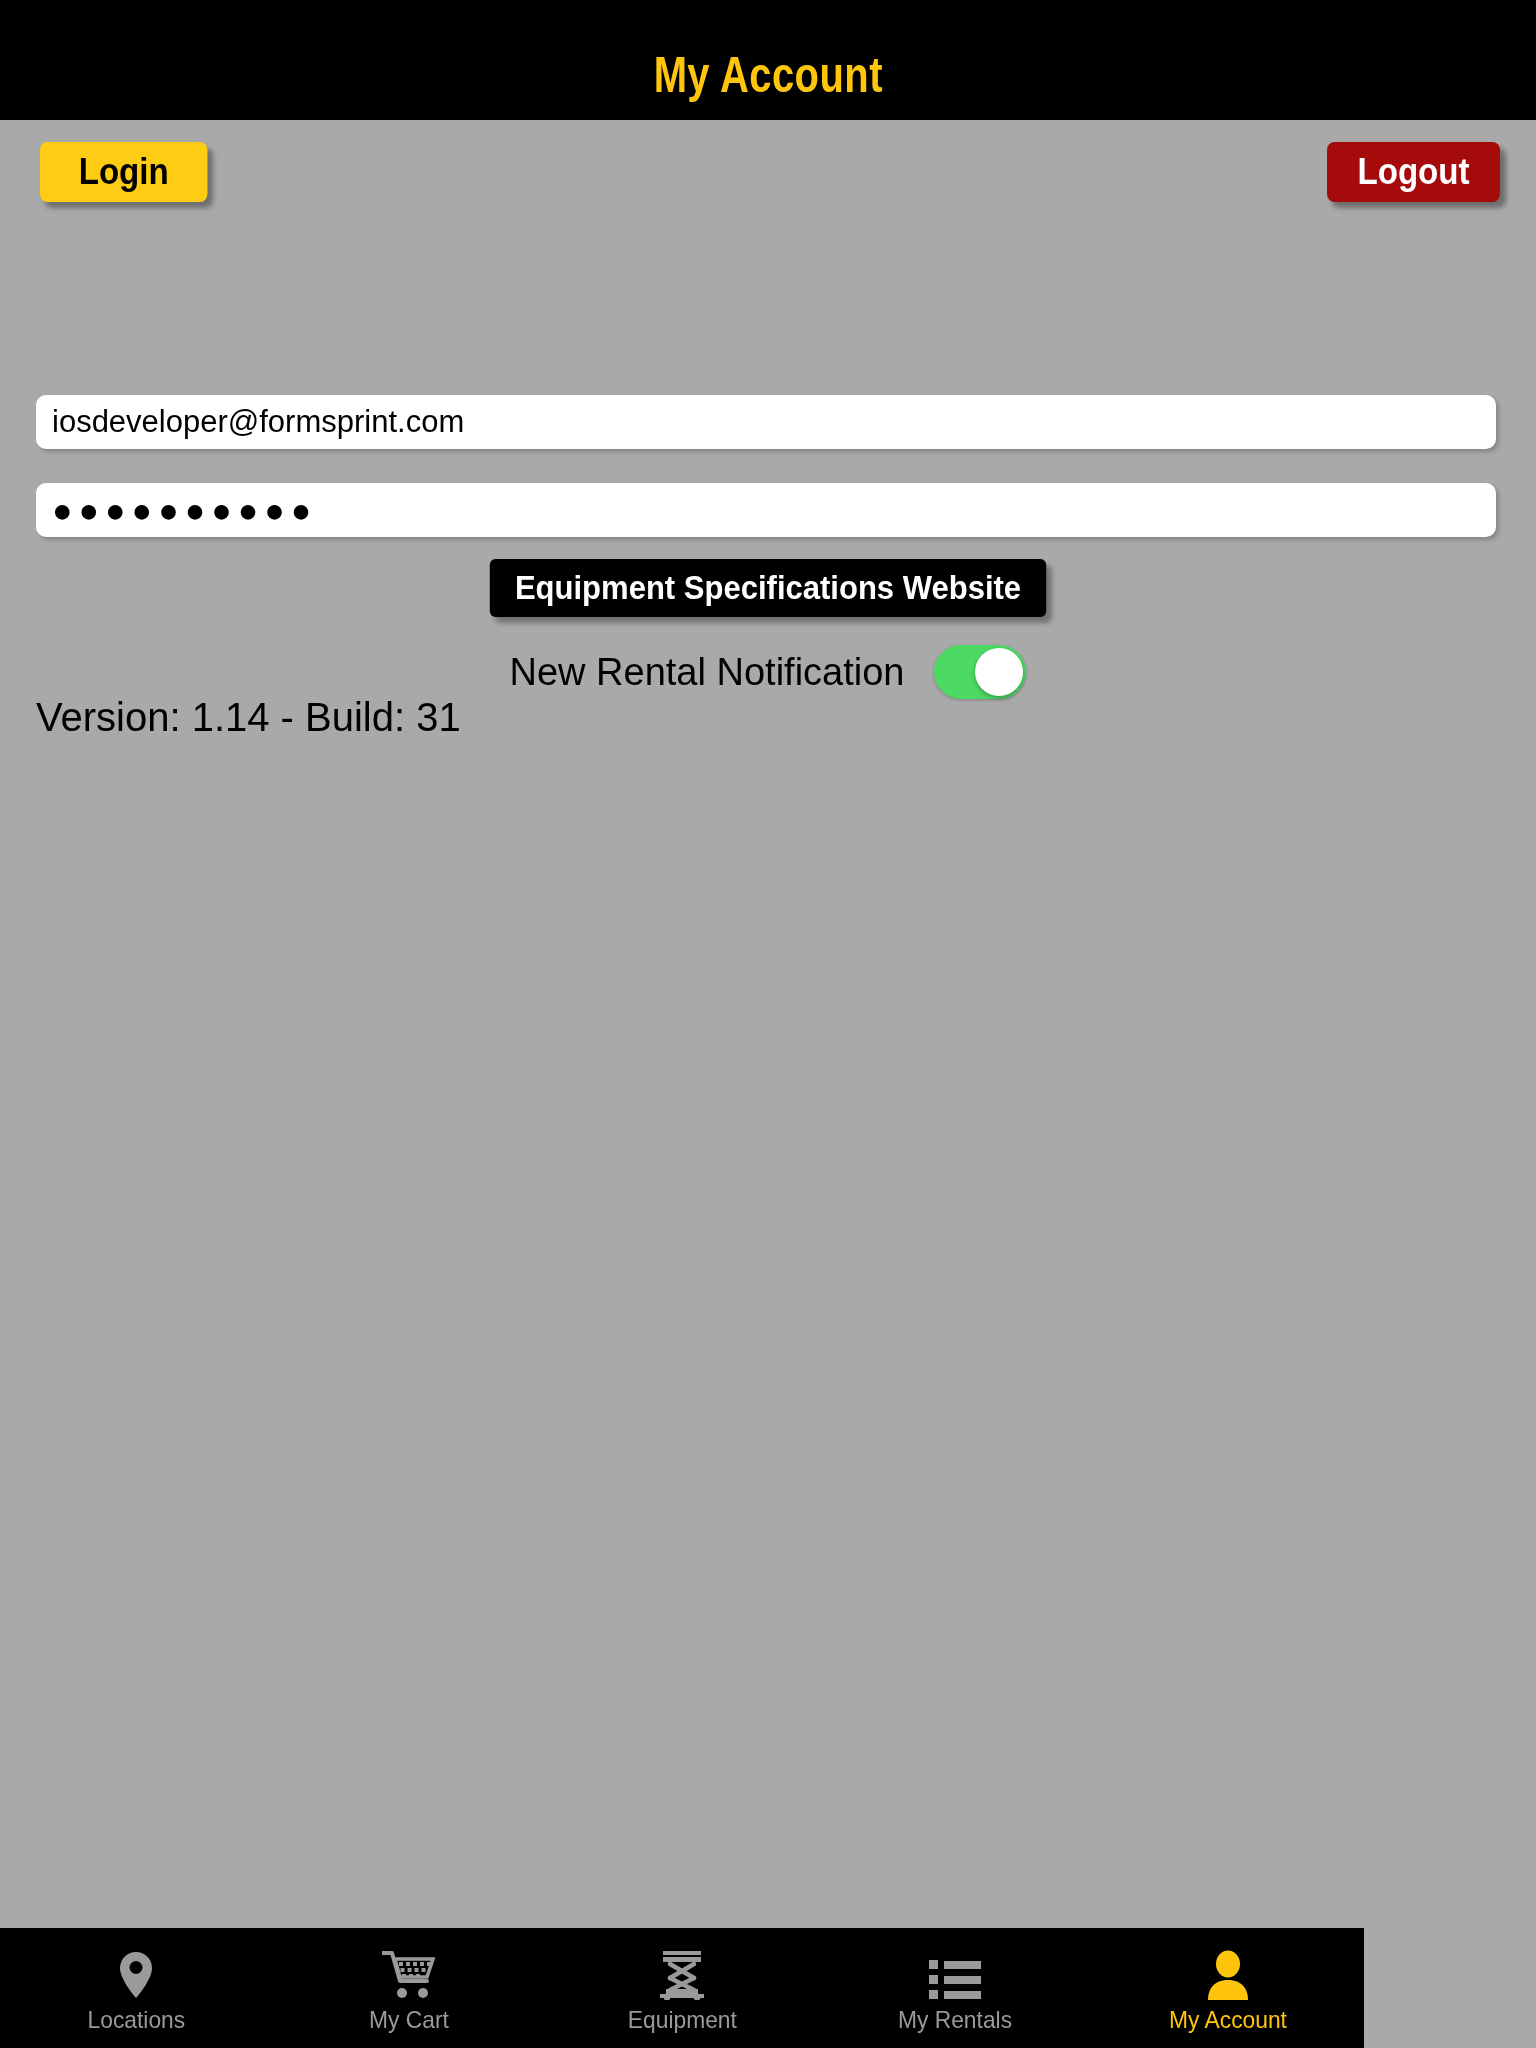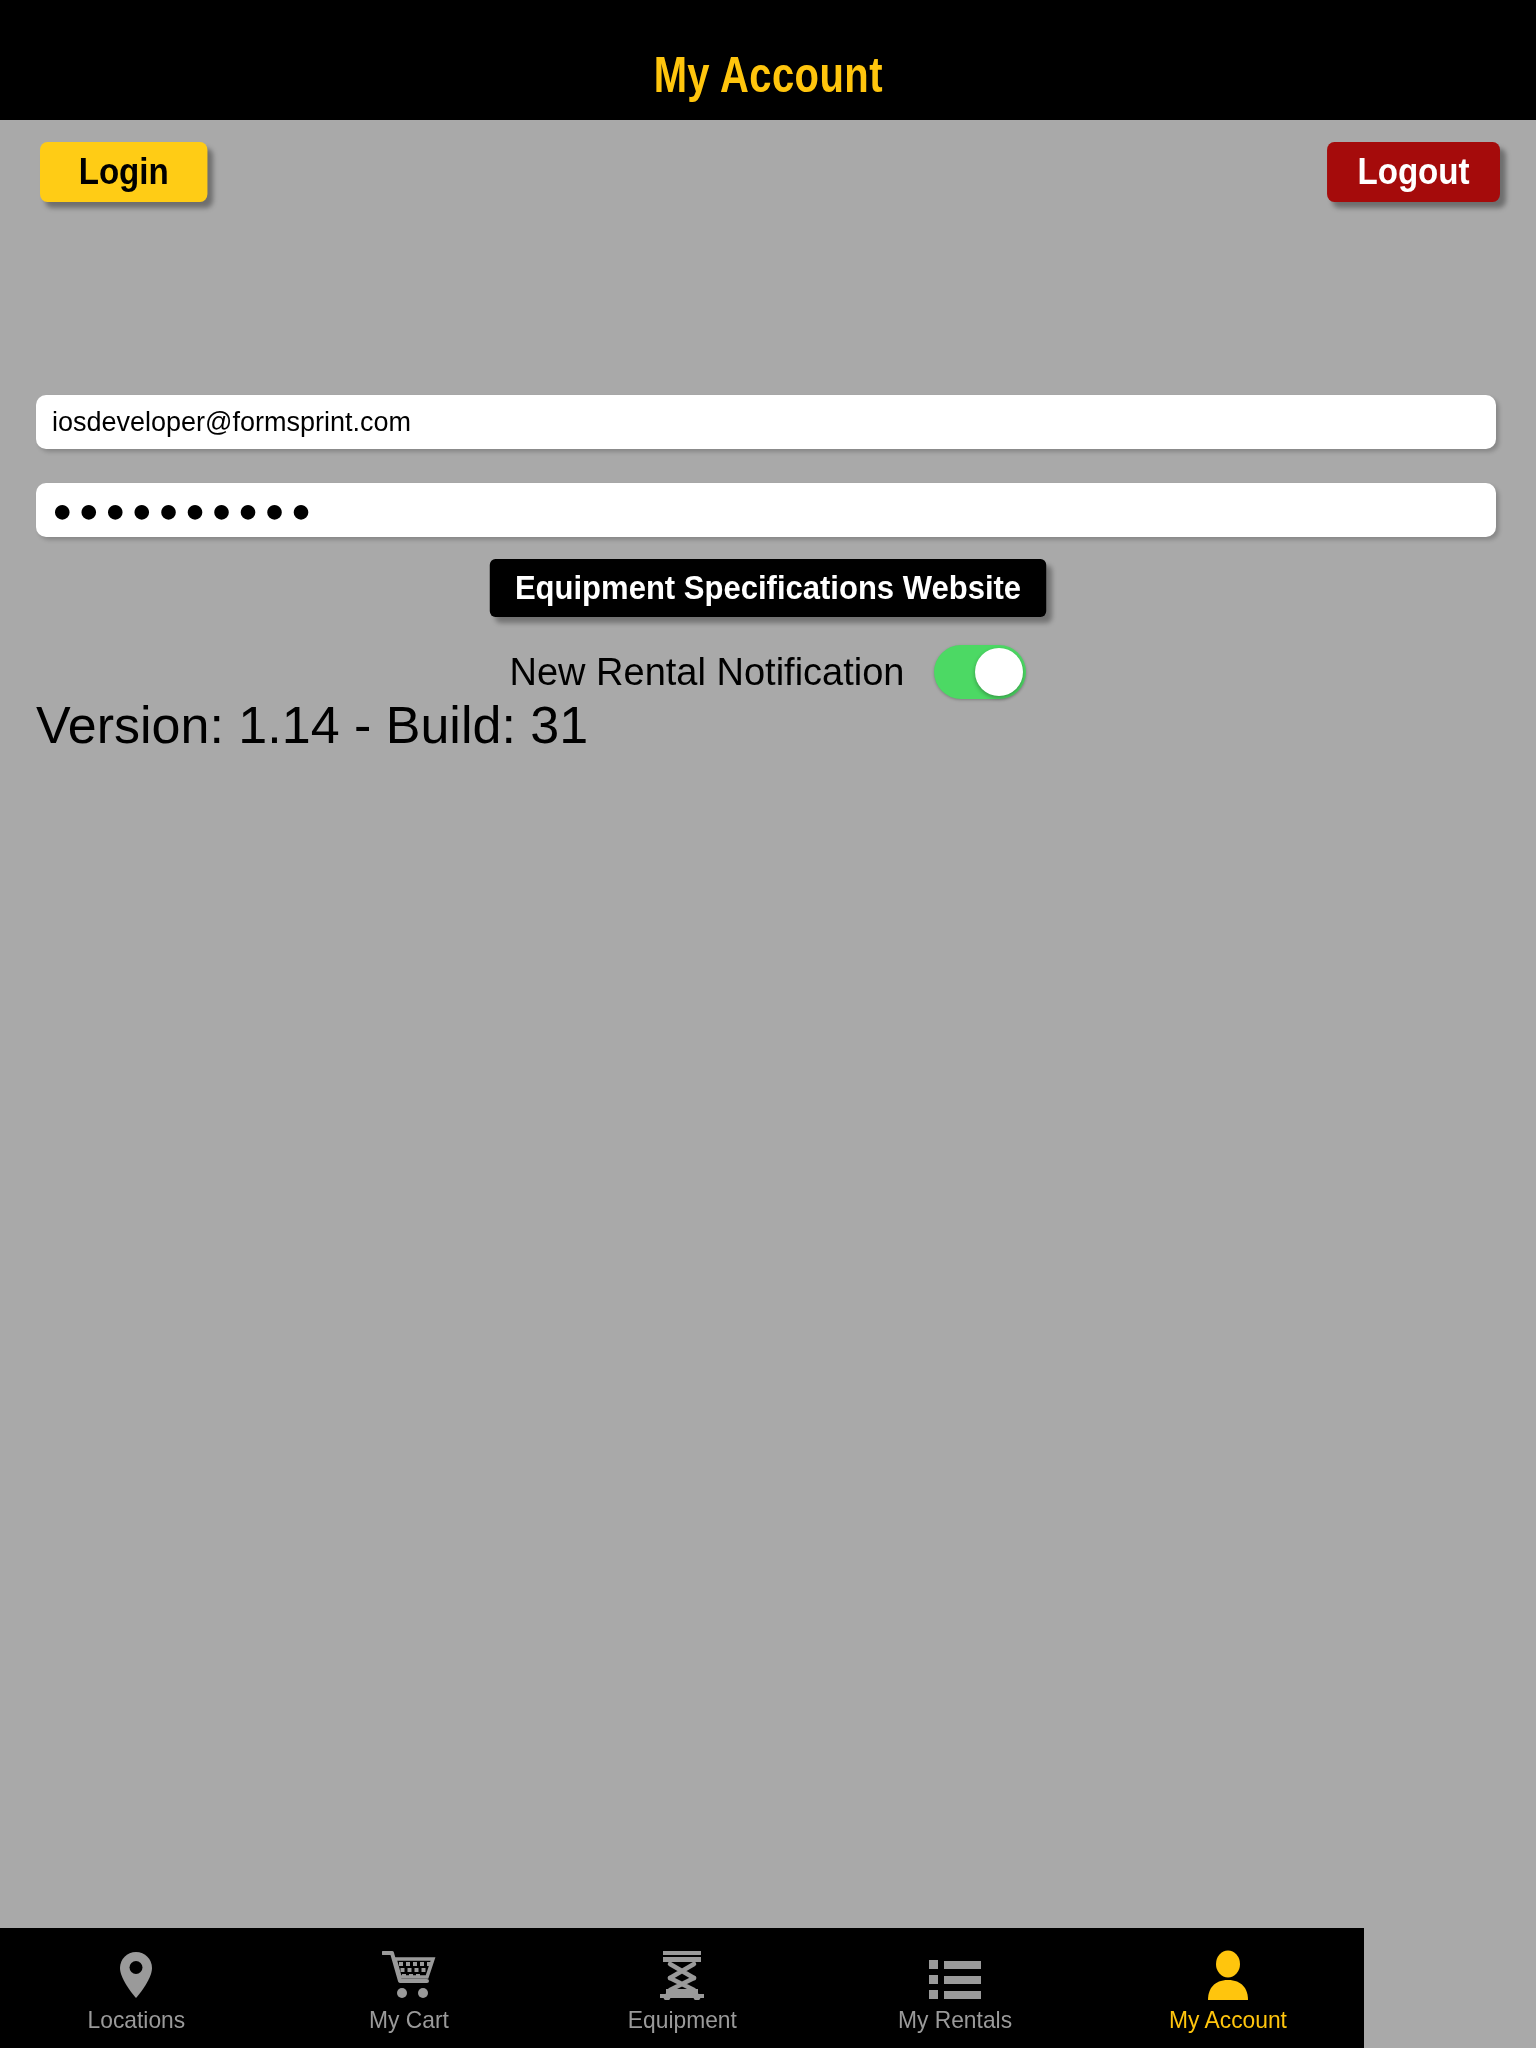--- a/index.html
+++ b/index.html
@@ -94,21 +94,21 @@
     transform-origin:right center;
     cursor:pointer;
     display:flex; align-items:center; justify-content:center;
   }
 
   .text-field {
     position:absolute; left:36px;
     width:1460px; height:54px;
     background:#fff;
     border:none; border-radius:10px;
-    font-size:27px;
+    font-size:31px;
     font-family:"Liberation Sans", sans-serif;
     color:#000;
     padding:0 16px;
     box-shadow:3px 3px 4px rgba(0,0,0,0.20);
     outline:none;
   }
   #email-field { top:275px; }
   #password-field {
     top:363px;
     font-size:34px;
@@ -152,21 +152,21 @@
   }
   #notification-toggle .knob {
     position:absolute; top:3px; right:3px;
     width:48px; height:48px;
     background:#fff; border-radius:50%;
     box-shadow:0 2px 4px rgba(0,0,0,0.30);
   }
 
   #version-label {
     position:absolute; left:36px; top:575px;
-    font-size:52px;
+    font-size:40px;
     color:#000;
     font-family:"Liberation Sans", sans-serif;
   }
 
   
   #tab-bar {
     position:absolute; bottom:0; left:0;
     width:1364px; height:120px;
     background:#000;
     display:flex;

